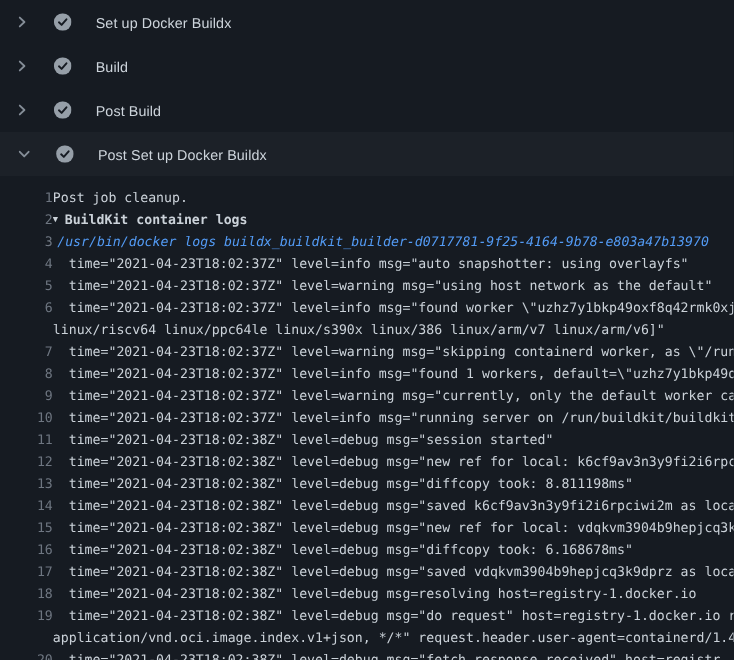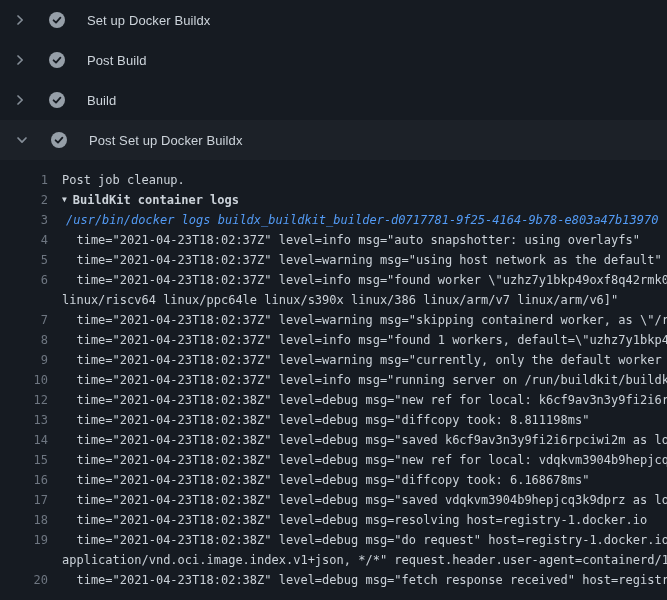--- a/index.html
+++ b/index.html
@@ -66,21 +66,20 @@
   }
   .ln {
     width: 48px;
     flex: none;
     text-align: right;
     color: var(--line_number, #6e7681);
     cursor: pointer;
     user-select: none;
   }
   .lt {
-    margin-left: 14px;
     flex: 1;
     min-width: 0;
     overflow: hidden;
     white-space: pre;
   }
   .lt.command { color: var(--command_blue, #539bf5); padding-left: 4px; font-style: italic; }
   .lt.group { cursor: pointer; font-weight: bold; }
   .marker {
     display: inline-block;
     font-size: 8px;
@@ -114,36 +113,36 @@
       <svg width="12" height="12" viewBox="0 0 12 12">
         <path d="M4 2 L8.2 6 L4 10" stroke="currentColor" stroke-width="1.7" fill="none" stroke-linecap="round" stroke-linejoin="round"></path>
       </svg>
     </span>
     <span class="check">
       <svg width="16" height="16" viewBox="0 0 16 16">
         <circle cx="8" cy="8" r="8" class="check-circle" fill="#969fa8"></circle>
         <path d="M4.6 8.3 L7 10.6 L11.4 5.6" class="check-mark" stroke-width="1.8" fill="none" stroke-linecap="round" stroke-linejoin="round" stroke="#161b22"></path>
       </svg>
     </span>
-    <span class="group-label">Post Build</span>
+    <span class="group-label">Build</span>
   </div>
 
   <div class="group-header">
     <span class="chevron">
       <svg width="12" height="12" viewBox="0 0 12 12">
         <path d="M4 2 L8.2 6 L4 10" stroke="currentColor" stroke-width="1.7" fill="none" stroke-linecap="round" stroke-linejoin="round"></path>
       </svg>
     </span>
     <span class="check">
       <svg width="16" height="16" viewBox="0 0 16 16">
         <circle cx="8" cy="8" r="8" class="check-circle" fill="#969fa8"></circle>
         <path d="M4.6 8.3 L7 10.6 L11.4 5.6" class="check-mark" stroke-width="1.8" fill="none" stroke-linecap="round" stroke-linejoin="round" stroke="#161b22"></path>
       </svg>
     </span>
-    <span class="group-label">Build</span>
+    <span class="group-label">Post Build</span>
   </div>
 
   <div class="group-header expanded">
     <span class="chevron down">
       <svg width="12" height="12" viewBox="0 0 12 12">
         <path d="M4 2 L8.2 6 L4 10" stroke="currentColor" stroke-width="1.7" fill="none" stroke-linecap="round" stroke-linejoin="round"></path>
       </svg>
     </span>
     <span class="check">
       <svg width="16" height="16" viewBox="0 0 16 16">
@@ -203,20 +202,24 @@
   <div class="log-line">
     <span class="ln">9</span>
     <span class="lt plain"><span>  time="2021-04-23T18:02:37Z" level=warning msg="currently, only the default worker ca</span></span>
   </div>
 
   <div class="log-line">
     <span class="ln">10</span>
     <span class="lt plain"><span>  time="2021-04-23T18:02:37Z" level=info msg="running server on /run/buildkit/buildkit</span></span>
   </div>
 
+  <div class="log-line">
+    <span class="ln">11</span>
+    <span class="lt plain"><span>  time="2021-04-23T18:02:38Z" level=debug msg="session started"</span></span>
+  </div>
 
   <div class="log-line">
     <span class="ln">12</span>
     <span class="lt plain"><span>  time="2021-04-23T18:02:38Z" level=debug msg="new ref for local: k6cf9av3n3y9fi2i6rpc</span></span>
   </div>
 
   <div class="log-line">
     <span class="ln">13</span>
     <span class="lt plain"><span>  time="2021-04-23T18:02:38Z" level=debug msg="diffcopy took: 8.811198ms"</span></span>
   </div>

